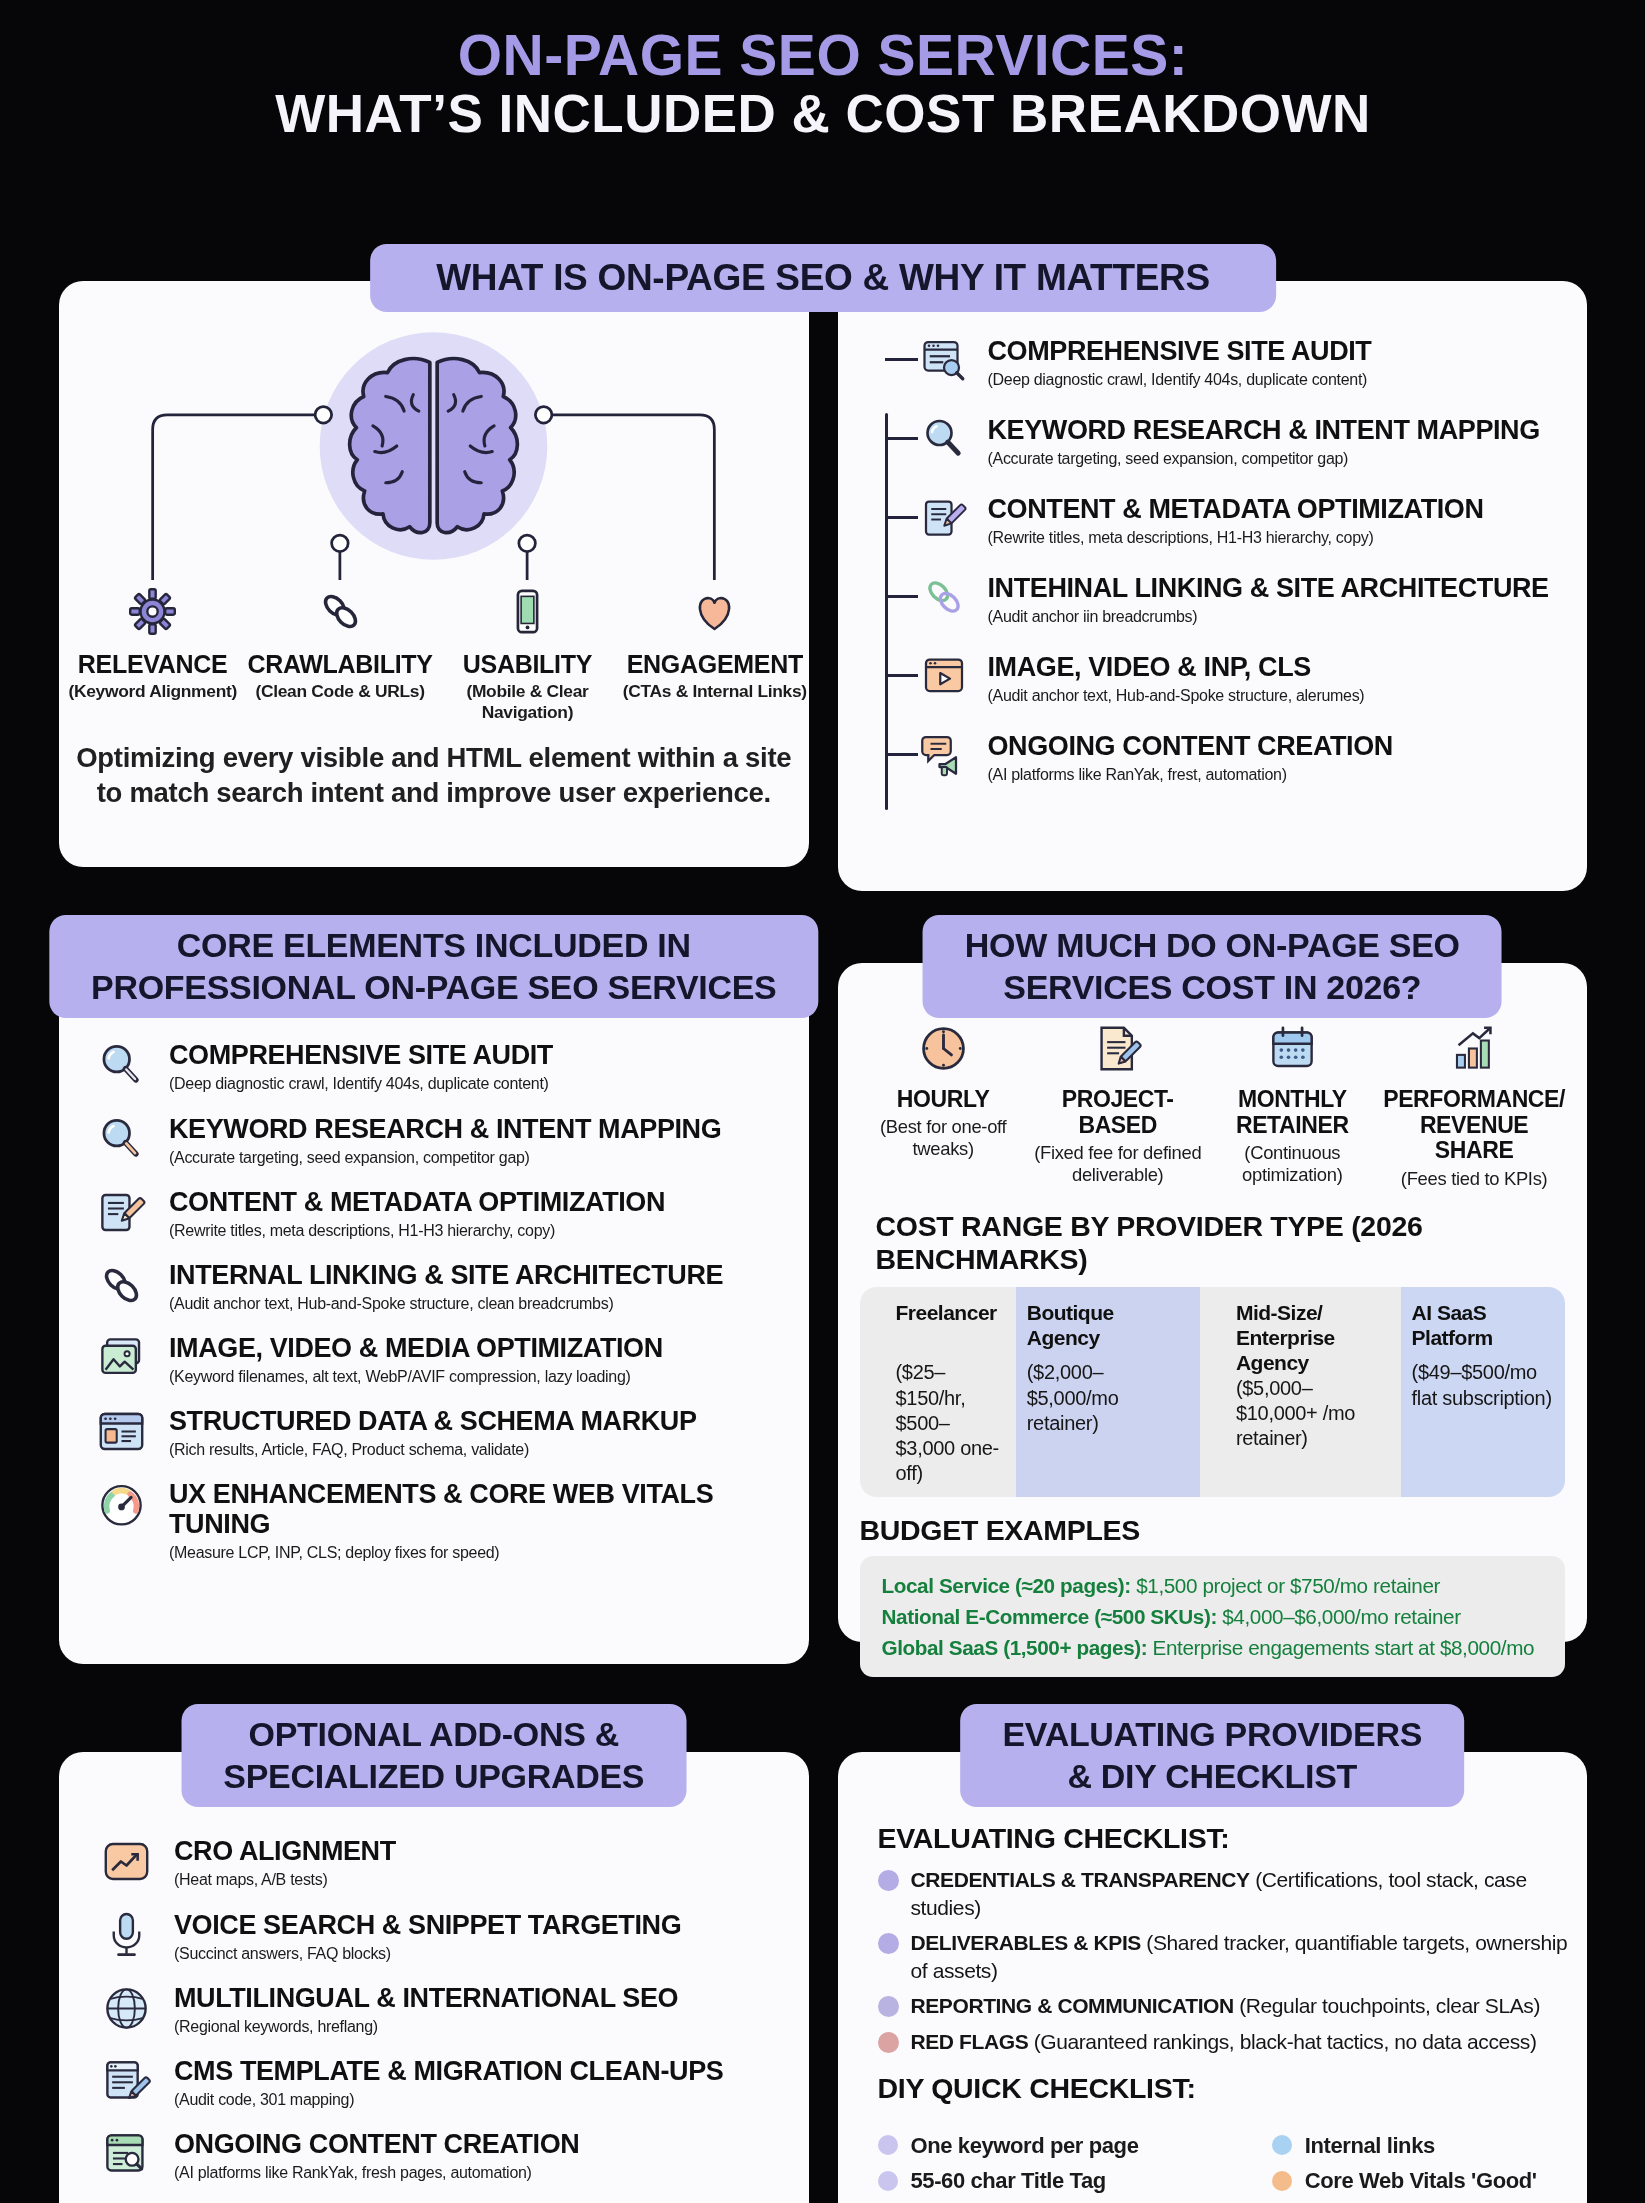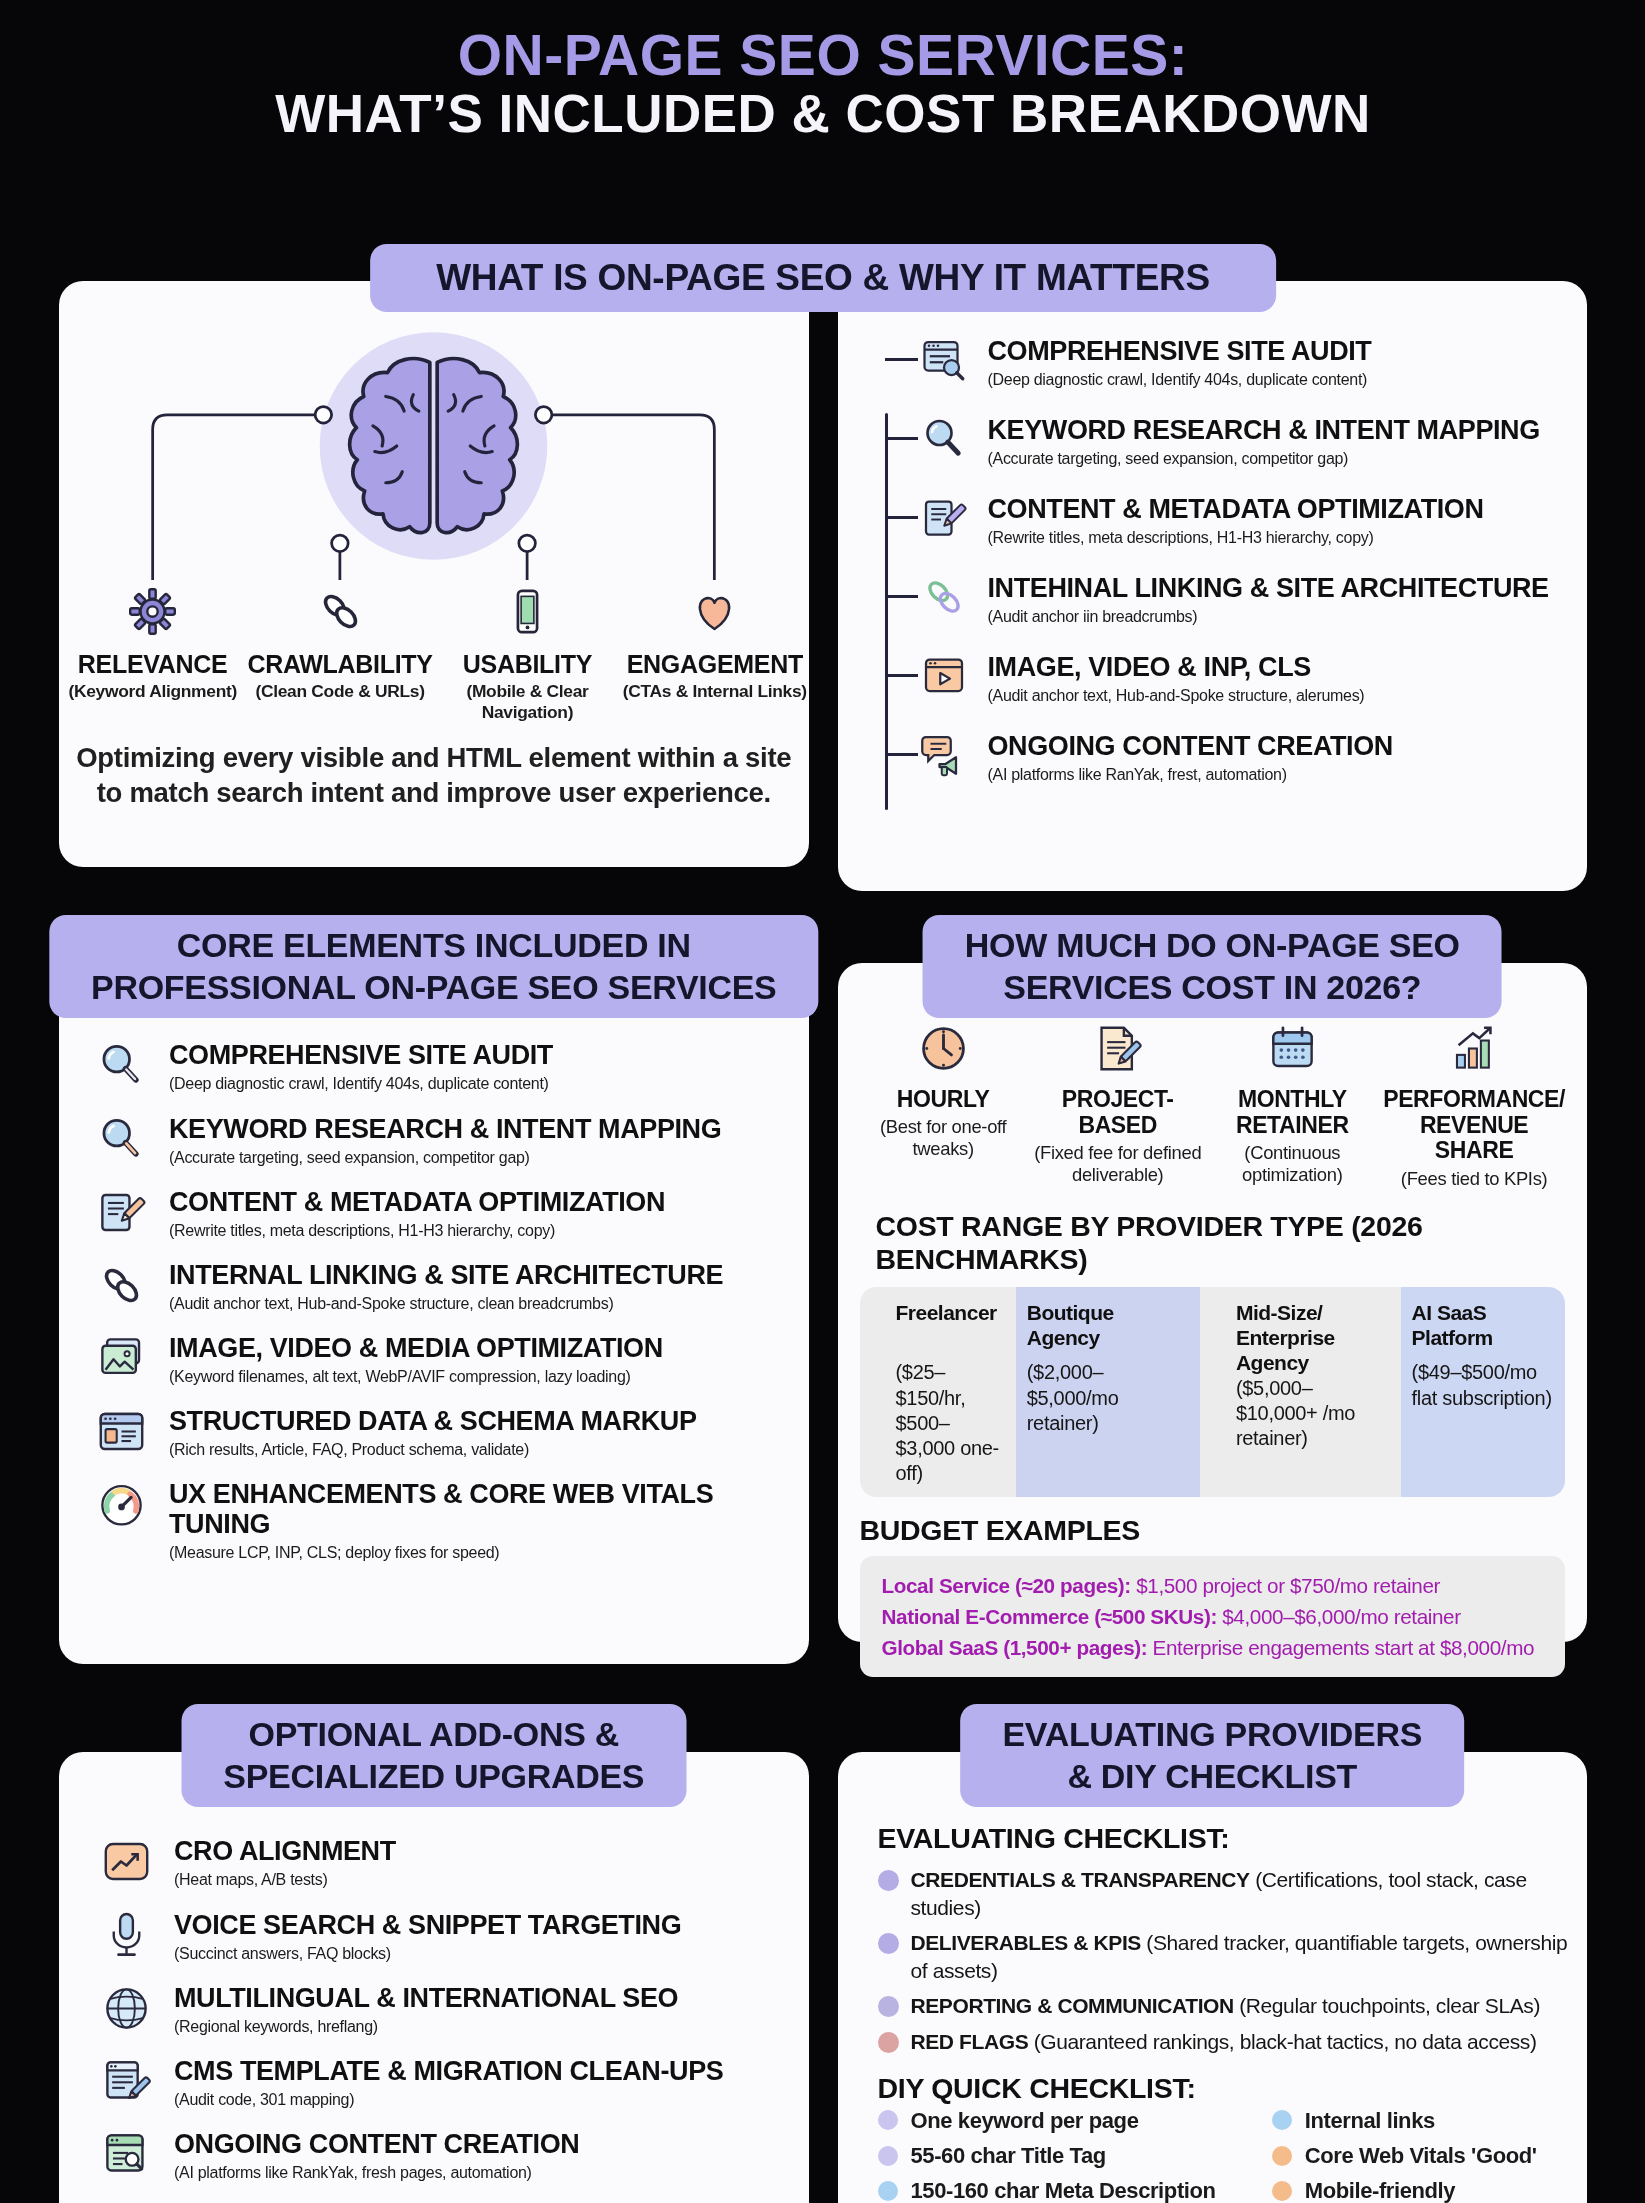--- a/index.html
+++ b/index.html
@@ -59,29 +59,29 @@
   .m-sub{font-size:18.4px;line-height:1.2;margin-top:3.7px;color:#1b1b1b;letter-spacing:-0.3px;}
   .sec-h{font-size:28.5px;font-weight:bold;color:#101010;letter-spacing:-0.3px;}
   .cr-title{margin:20px 16px 11px;}
   .ptable{display:grid;grid-template-columns:.95fr 1.12fr 1.22fr 1fr;border-radius:16.5px;overflow:hidden;}
   .pcell{padding:14.7px 11px 11px;}
   .c-gray{background:#ececec;padding-left:36px;} .c-blue{background:#ccd3f1;} .c-blue2{background:#ccd7f3;}
   .pname{font-size:21px;font-weight:bold;line-height:1.18;letter-spacing:-0.5px;min-height:59px;color:#101010;}
   .pprice{font-size:20px;line-height:1.26;letter-spacing:-0.3px;color:#161616;}
   .bud-title{margin:16.5px 0 9.2px;}
   .bud-box{background:#ececec;border-radius:13px;padding:13.8px 22px;}
-  .bud-line{font-size:20.7px;line-height:1.5;letter-spacing:-0.4px;color:#a21caf;}
+  .bud-line{font-size:20.7px;line-height:1.5;letter-spacing:-0.4px;color:#15803d;}
   .bold{font-weight:bold;}
   
   .p-addons{padding:84px 13px 0 42px;}
   
   .p-eval{padding:70px 13px 0 40px;}
   .ev-item{display:flex;align-items:flex-start;gap:12px;margin-bottom:8.3px;font-size:21px;line-height:1.3;letter-spacing:-0.4px;color:#151515;}
   .dot{width:21px;height:21px;border-radius:50%;flex:none;margin-top:3.7px;}
-  .diy-h{margin-top:16.5px;margin-bottom:3px;}
+  .diy-h{margin-top:16.5px;margin-bottom:28px;}
   .diy-grid{display:grid;grid-template-columns:1.28fr 1fr;column-gap:7.3px;}
   .diy-item{display:flex;align-items:flex-start;gap:13px;margin-bottom:9.2px;font-size:22px;font-weight:bold;letter-spacing:-0.4px;color:#1a1a1a;}
   .diy-item .dot{width:20px;height:20px;margin-top:2.8px;}
 </style>
 </head>
 <body>
 
 <div class="titleblock">
   <div class="title1">ON-PAGE SEO SERVICES:</div>
   <div class="title2">WHAT’S INCLUDED &amp; COST BREAKDOWN</div>

